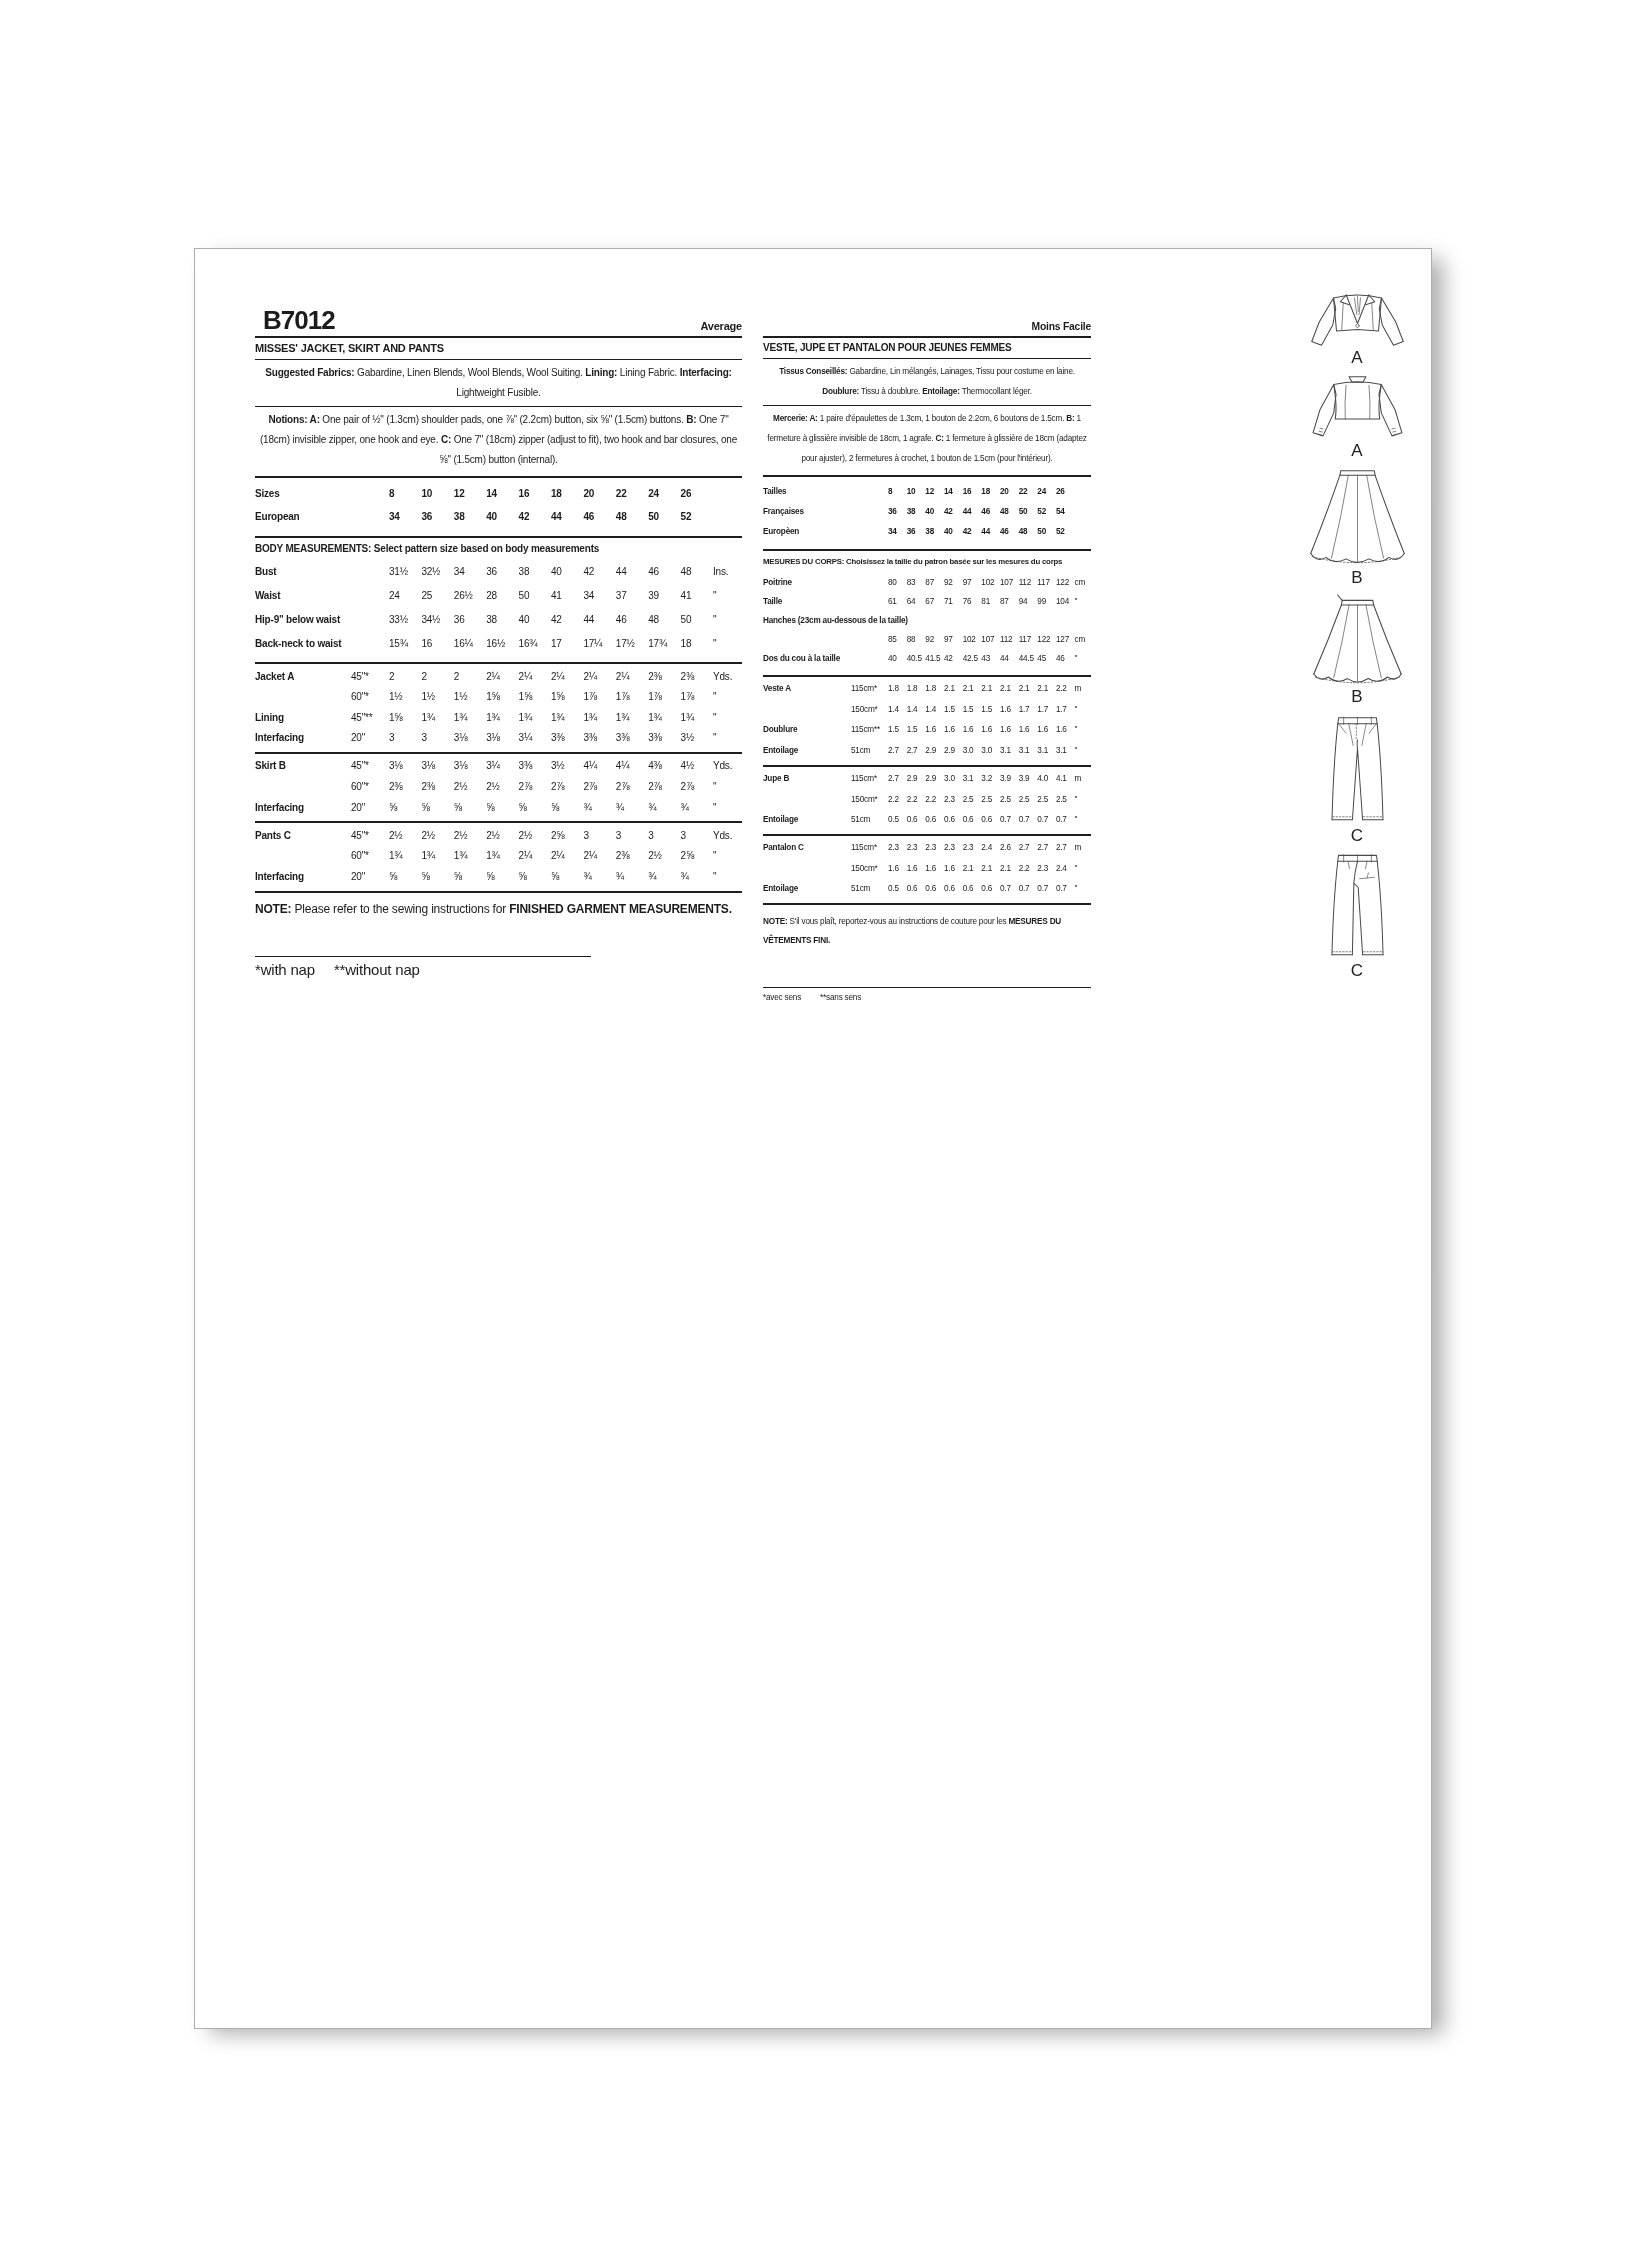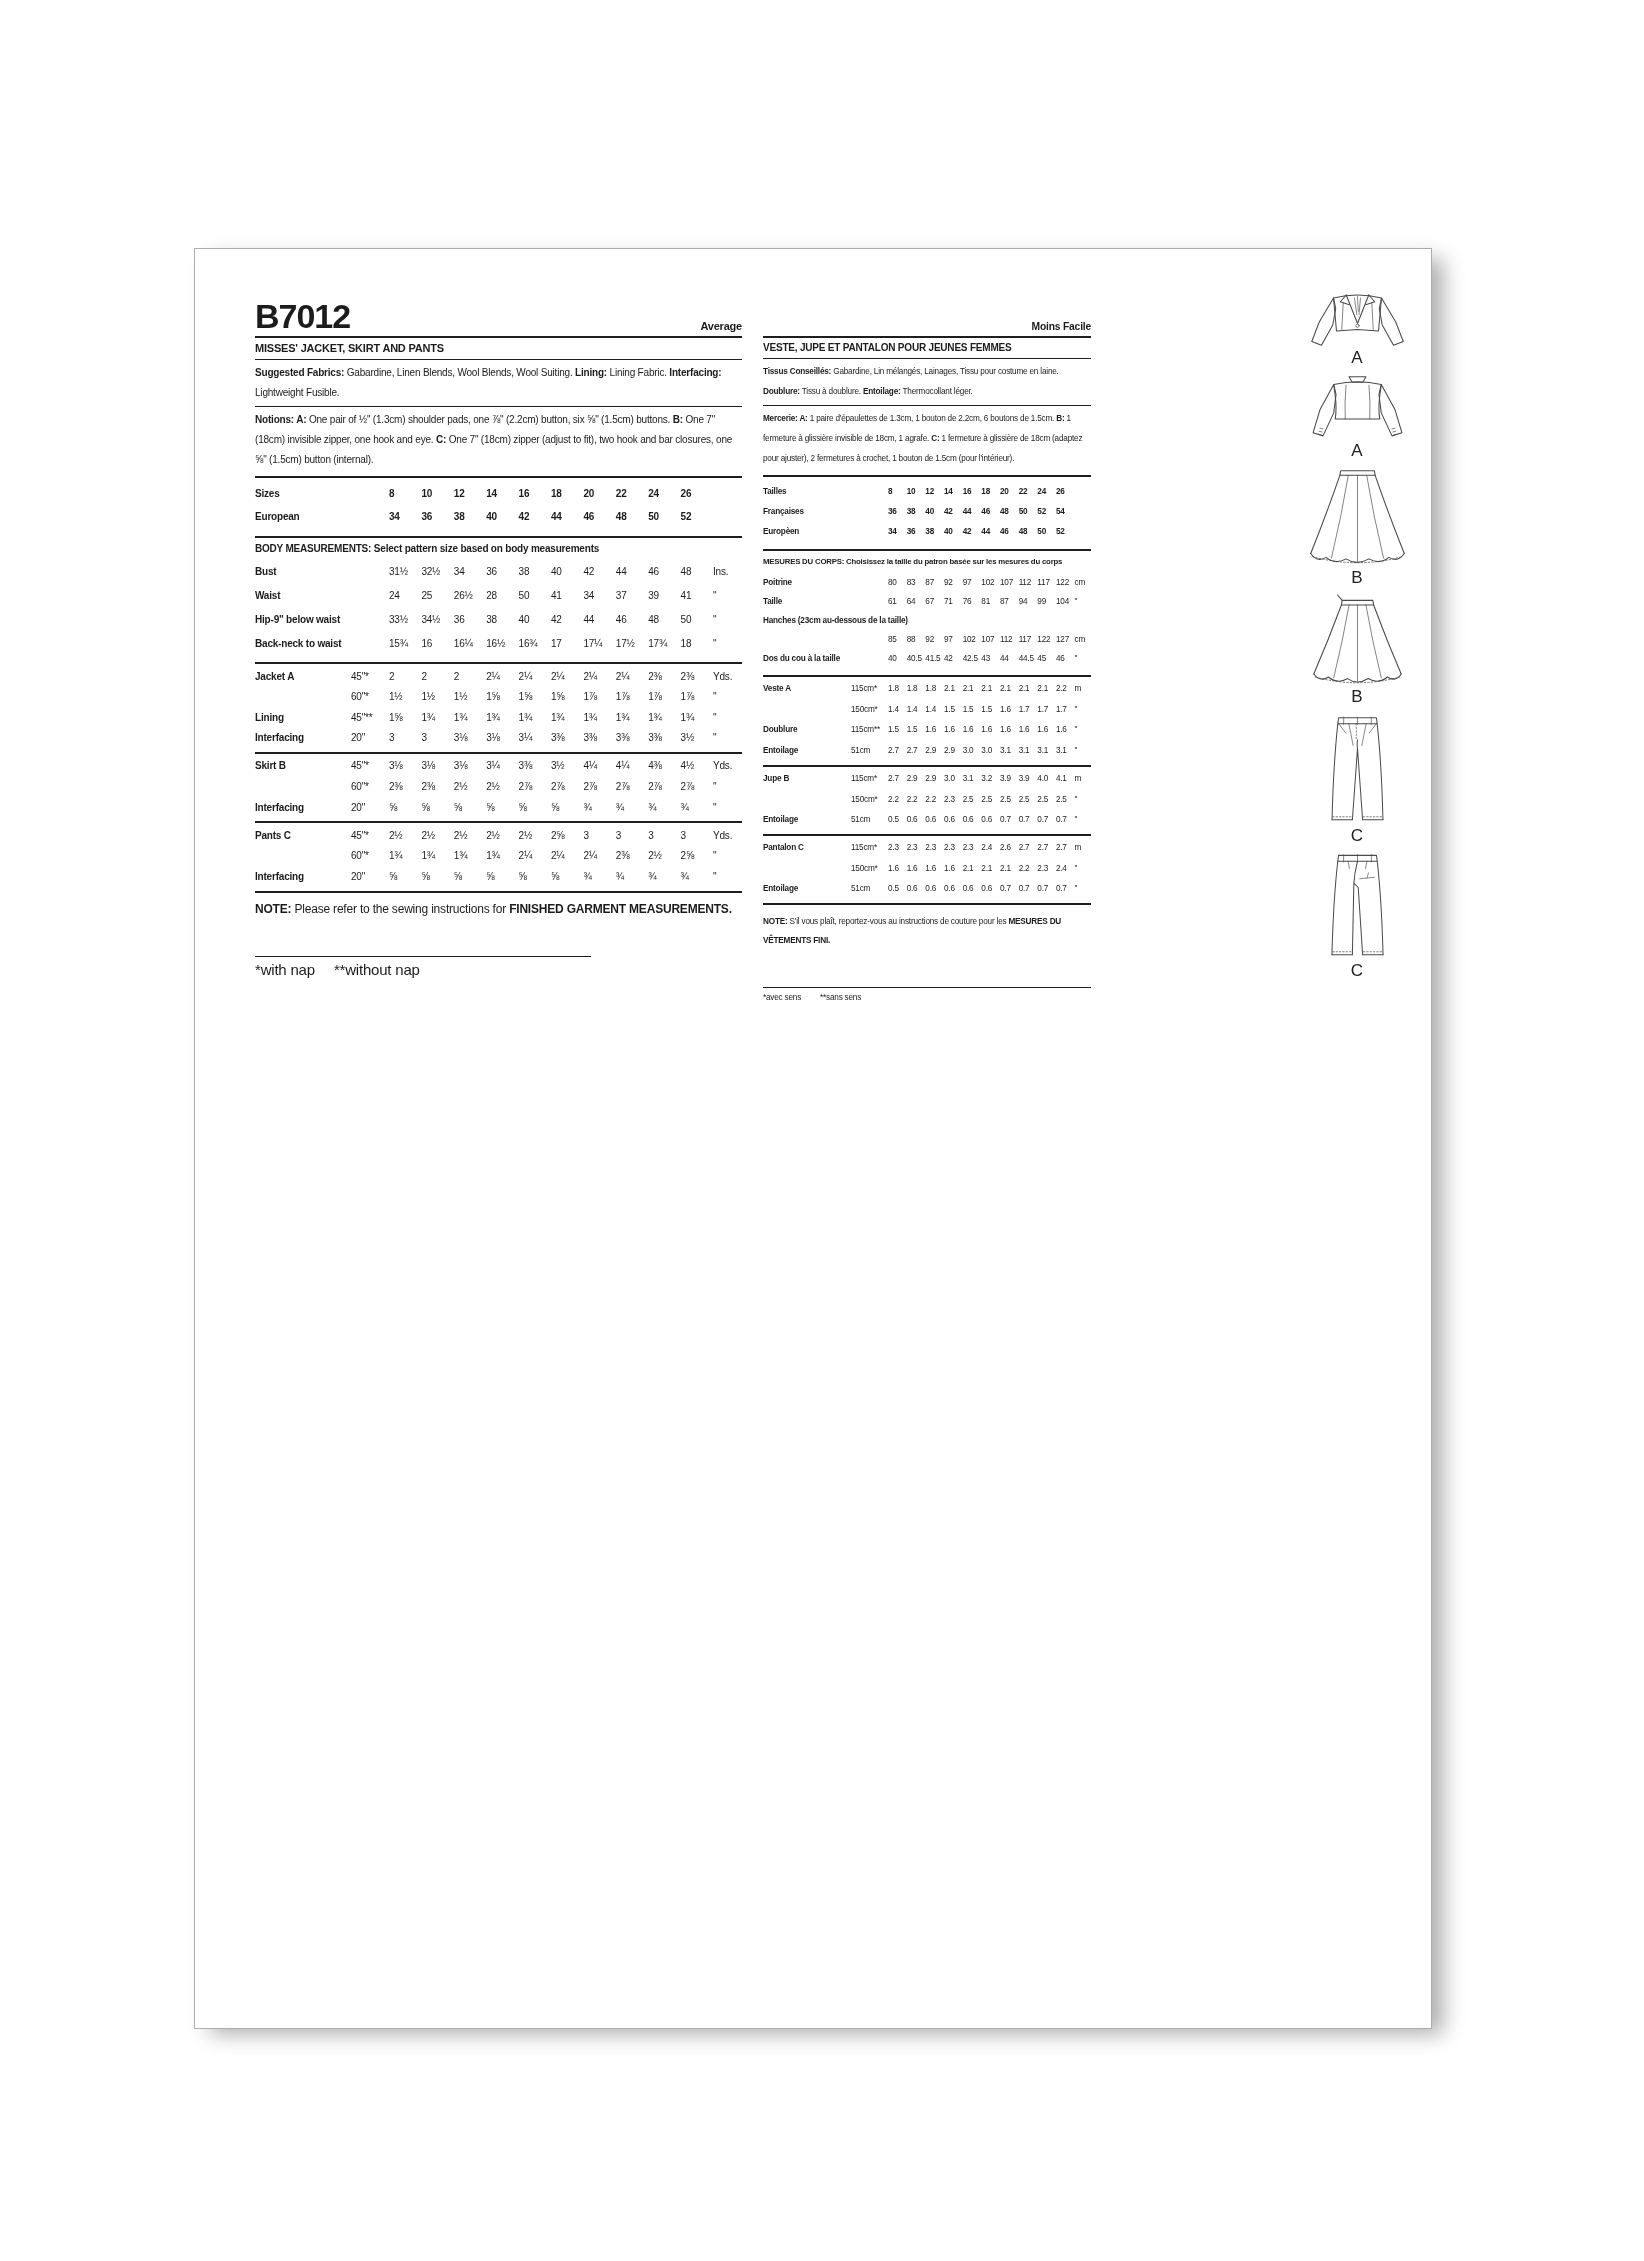--- a/index.html
+++ b/index.html
@@ -8,32 +8,32 @@
   .page{position:absolute;left:194px;top:248px;width:1236px;height:1779px;
         background:#ffffff;border:0.7px solid #adadad;
         box-shadow:13.7px 8.2px 20.6px -2.7px rgba(0,0,0,.33);}
   .col{position:absolute;letter-spacing:-0.2px;}
   .col-en{left:60px;top:40px;width:487px;}
   .col-fr{left:568px;top:40px;width:328px;}
   .figs{position:absolute;left:1096px;top:40px;width:132px;}
 
   
   .hdr{display:flex;justify-content:space-between;align-items:flex-end;height:44px;}
-  .code{font-size:34px;font-weight:700;letter-spacing:-1px;line-height:1;}
+  .code{font-size:26px;font-weight:700;letter-spacing:-1px;line-height:1;margin-left:8px;}
   .difficulty{font-size:11px;font-weight:600;line-height:1.2;}
   .col-fr .hdr{justify-content:flex-end;}
   .col-fr .difficulty{font-size:10.3px;padding-left:22px;}
 
   .rule3{border:0;border-top:2.1px solid #1e1e1e;margin:2.7px 0 0 0;}
   .rule2{border:0;border-top:1.4px solid #1e1e1e;margin:0;}
 
   .ptitle{font-size:11px;font-weight:700;padding:4.8px 0 4.1px 0;line-height:1.15;}
   .col-fr .ptitle{font-size:10px;}
 
-  .para{font-size:10px;line-height:20px;padding:2.7px 0 3.4px 0;}
+  .para{font-size:10px;line-height:20px;padding:2.7px 0 3.4px 0;text-align:center;}
   .col-fr .para{font-size:8.2px;line-height:20px;}
   .para b{font-weight:700;}
 
   
   .trow{display:grid;align-items:center;}
   .col-en .trow{grid-template-columns:96px 38px repeat(10,1fr) 29px;font-size:10px;}
   .col-fr .trow{grid-template-columns:88px 37px repeat(10,1fr) 16.4px;font-size:8.2px;}
   .trow .lbl{font-weight:700;white-space:nowrap;}
   .trow .spec,.trow .unit{white-space:nowrap;}
   .vals{display:contents;}

